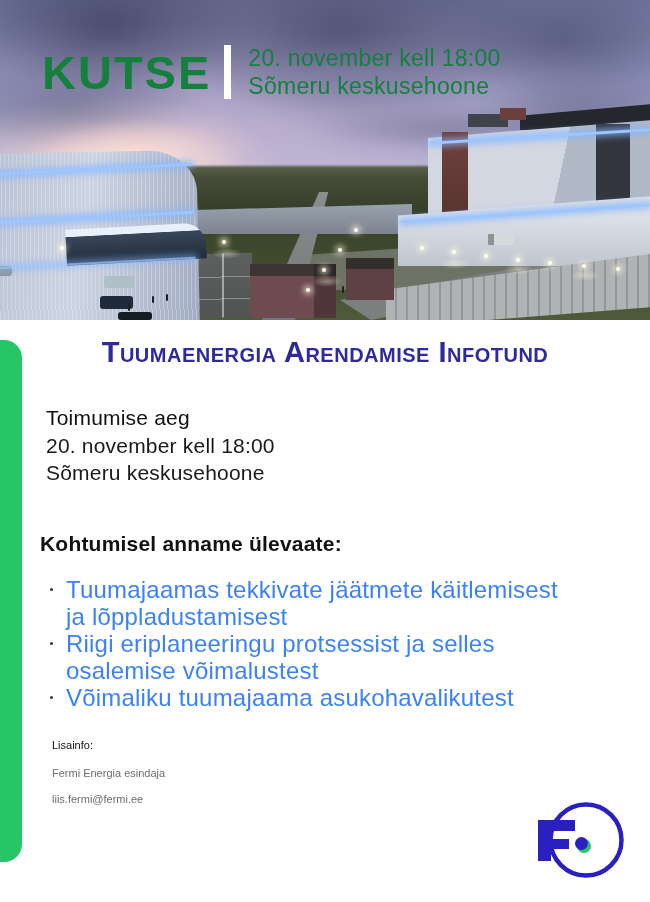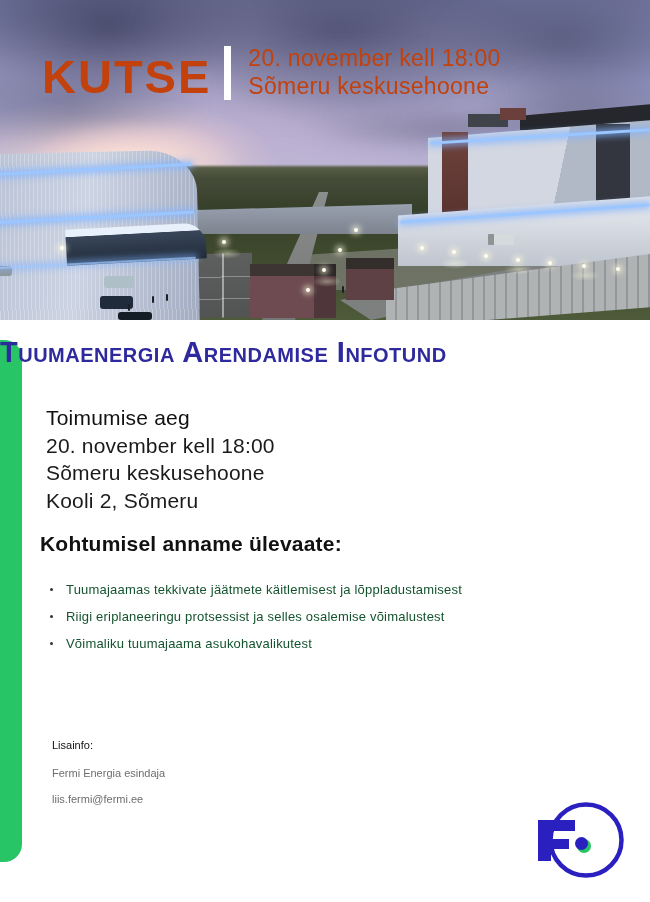--- a/index.html
+++ b/index.html
@@ -68,37 +68,37 @@
     box-shadow:0 0 7px 2px rgba(130,180,255,.85);}
   .truck{position:absolute;left:488px;top:234px;width:26px;height:11px;z-index:12;border-radius:1px;
     background:linear-gradient(90deg,#8f9396 0 22%,#d7dadc 22%);}
   .lamp{position:absolute;width:4px;height:4px;border-radius:50%;background:#fffef2;z-index:17;
     box-shadow:0 0 6px 2px rgba(255,250,220,.85);}
   .pool{position:absolute;width:30px;height:11px;border-radius:50%;z-index:17;
     background:radial-gradient(ellipse,rgba(255,255,225,.4),transparent 70%);}
   .person{position:absolute;width:2px;height:7px;background:#1c1f24;z-index:17;border-radius:1px;}
 
   
-  .hero-header{position:absolute;left:42px;top:44px;z-index:20;display:flex;align-items:flex-end;color:#c2410c;}
+  .hero-header{position:absolute;left:42px;top:44px;z-index:20;display:flex;align-items:center;color:#15803d;}
   .kutse{font-size:47px;font-weight:800;letter-spacing:2px;line-height:1;}
   .hdr-divider{width:7px;height:54px;background:#fff;margin:0 17px 0 13px;}
   .hdr-meta{font-size:23px;line-height:28px;font-weight:400;letter-spacing:.3px;}
 
   
   .accent-bar{position:absolute;left:0;top:340px;width:22px;height:522px;background:#28c566;
     border-radius:0 18px 18px 0;}
-  .title{position:absolute;left:0;right:0;top:336px;margin:0;text-align:left;
+  .title{position:absolute;left:0;right:0;top:336px;margin:0;text-align:center;
     font-variant:small-caps;font-size:29px;font-weight:800;letter-spacing:.5px;color:#2e2a9e;}
   .schedule{position:absolute;left:46px;top:404px;font-size:21px;line-height:27.5px;color:#1a1a1a;
     letter-spacing:.2px;}
   .h-bold{font-weight:400;color:#111;}
   .overview-heading{position:absolute;left:40px;top:532px;font-size:21px;font-weight:700;color:#111;
     letter-spacing:.2px;}
-  .bullets{position:absolute;left:50px;top:576px;width:540px;font-size:13px;line-height:27px;
-    color:#14532d;letter-spacing:.2px;}
+  .bullets{position:absolute;left:50px;top:576px;width:540px;font-size:24px;line-height:27px;
+    color:#3b82f6;letter-spacing:.2px;}
   .bullet-row{display:flex;}
   .bullet-dot{width:3px;height:3px;border-radius:50%;background:#333;flex:0 0 3px;margin:12px 13px 0 0;}
   .bullet-text{max-width:505px;}
   .contact{position:absolute;left:52px;top:732px;font-size:11px;line-height:26px;color:#6e6e70;}
   .contact-heading-row{color:#111;margin-bottom:2px;}
   .logo{position:absolute;left:537px;top:799px;z-index:5;}
 </style>
 </head>
 <body>
 
@@ -182,21 +182,20 @@
   </div>
 
   <div class="accent-bar"></div>
 
   <h1 class="title">Tuumaenergia Arendamise Infotund</h1>
 
   <div class="schedule">
     <div class="h-bold">Toimumise aeg</div>
     <div>20. november kell 18:00</div>
     <div>Sõmeru keskusehoone</div>
-    <div>Kooli 2, Sõmeru</div>
   </div>
 
   <div class="overview-heading">Kohtumisel anname ülevaate:</div>
 
   <div class="bullets">
     <div class="bullet-row">
       <span class="bullet-dot"></span>
       <span class="bullet-text">Tuumajaamas tekkivate jäätmete käitlemisest ja lõppladustamisest</span>
     </div>
     <div class="bullet-row">

